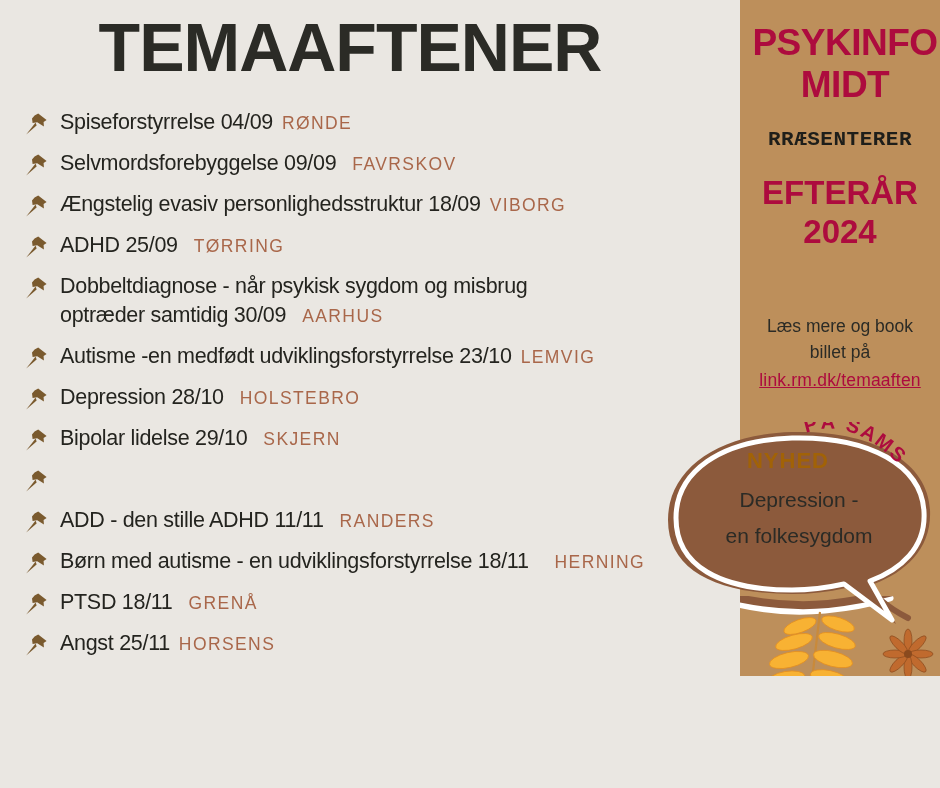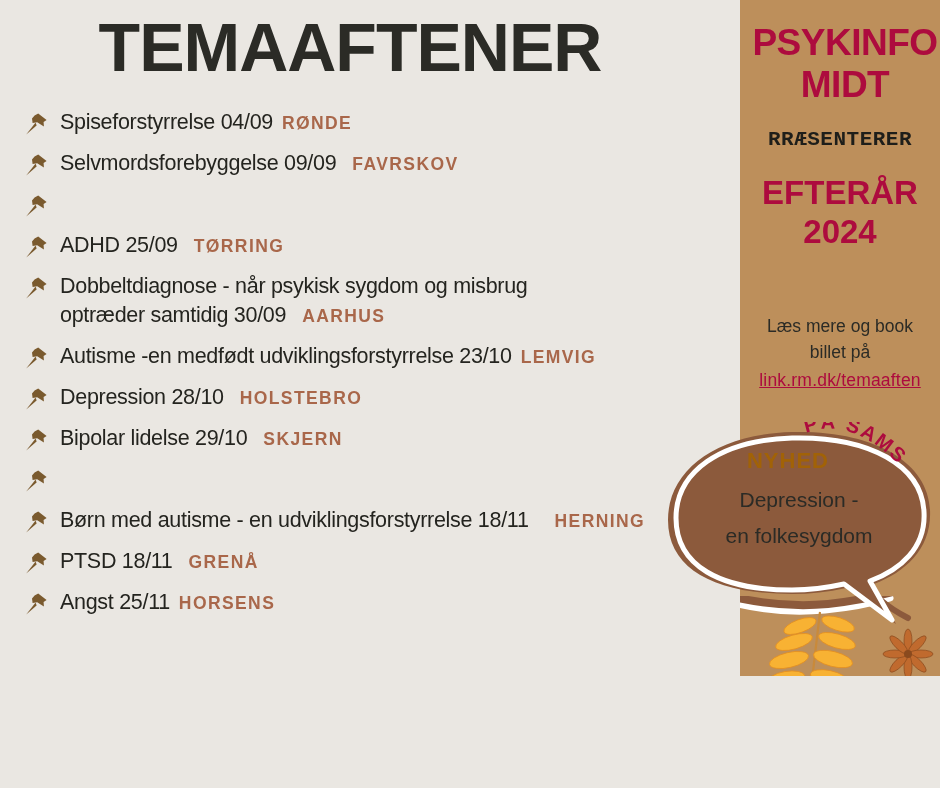--- a/index.html
+++ b/index.html
@@ -51,21 +51,21 @@
     font-size:21.5px;
     color:#24241F;
     line-height:29px;
     font-family:"Liberation Sans", sans-serif;
     letter-spacing:-0.3px;
   }
   .event-text .city {
     color:#A9674A;
     font-size:17.5px;
     letter-spacing:1.4px;
-    font-weight:bold;
+    font-weight:normal;
     margin-left:9px;
   }
   .event-text .city.tight { margin-left:2px;padding-left:24px; }
   .event-text .city.wide  { margin-left:16px; }
   .event-text .line2 { display:block; }
 
   
   #sidebar {
     position:absolute; left:740px; top:0; width:200px; height:788px;
     background:#BD8F5B;
@@ -188,20 +188,21 @@
         </div>
         <div class="event-row">
           <div class="pin-wrap">
             <svg class="pin-icon" width="26" height="26" viewBox="0 0 26 26">
               <g fill="#7A5A2E">
                 <path d="M14.2 2.6 L22.6 9.0 L19.6 11.0 L19.9 15.6 L13.2 11.2 L8.6 12.0 L8.0 7.4 L10.6 4.6 Z"></path>
                 <path d="M11.6 11.6 L2.2 23.6 L12.6 14.6 Z"></path>
               </g>
             </svg>
           </div>
+          <div class="event-text"><span>Ængstelig evasiv personlighedsstruktur 18/09</span><span class="city">VIBORG</span></div>
         </div>
         <div class="event-row">
           <div class="pin-wrap">
             <svg class="pin-icon" width="26" height="26" viewBox="0 0 26 26">
               <g fill="#7A5A2E">
                 <path d="M14.2 2.6 L22.6 9.0 L19.6 11.0 L19.9 15.6 L13.2 11.2 L8.6 12.0 L8.0 7.4 L10.6 4.6 Z"></path>
                 <path d="M11.6 11.6 L2.2 23.6 L12.6 14.6 Z"></path>
               </g>
             </svg>
           </div>
@@ -253,20 +254,31 @@
         </div>
         <div class="event-row">
           <div class="pin-wrap">
             <svg class="pin-icon" width="26" height="26" viewBox="0 0 26 26">
               <g fill="#7A5A2E">
                 <path d="M14.2 2.6 L22.6 9.0 L19.6 11.0 L19.9 15.6 L13.2 11.2 L8.6 12.0 L8.0 7.4 L10.6 4.6 Z"></path>
                 <path d="M11.6 11.6 L2.2 23.6 L12.6 14.6 Z"></path>
               </g>
             </svg>
           </div>
+        </div>
+        <div class="event-row">
+          <div class="pin-wrap">
+            <svg class="pin-icon" width="26" height="26" viewBox="0 0 26 26">
+              <g fill="#7A5A2E">
+                <path d="M14.2 2.6 L22.6 9.0 L19.6 11.0 L19.9 15.6 L13.2 11.2 L8.6 12.0 L8.0 7.4 L10.6 4.6 Z"></path>
+                <path d="M11.6 11.6 L2.2 23.6 L12.6 14.6 Z"></path>
+              </g>
+            </svg>
+          </div>
+          <div class="event-text"><span>ADD - den stille ADHD 11/11</span><span class="city wide">RANDERS</span></div>
         </div>
         <div class="event-row">
           <div class="pin-wrap">
             <svg class="pin-icon" width="26" height="26" viewBox="0 0 26 26">
               <g fill="#7A5A2E">
                 <path d="M14.2 2.6 L22.6 9.0 L19.6 11.0 L19.9 15.6 L13.2 11.2 L8.6 12.0 L8.0 7.4 L10.6 4.6 Z"></path>
                 <path d="M11.6 11.6 L2.2 23.6 L12.6 14.6 Z"></path>
               </g>
             </svg>
           </div>

